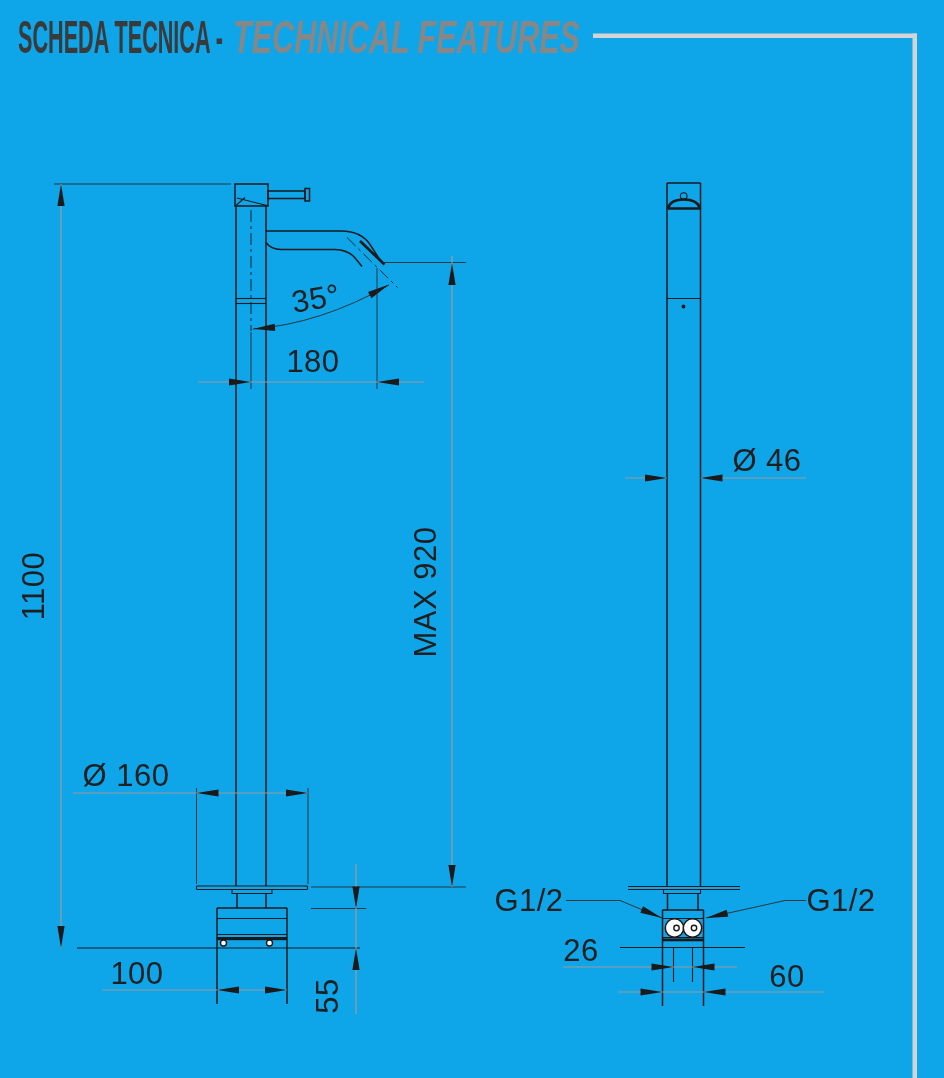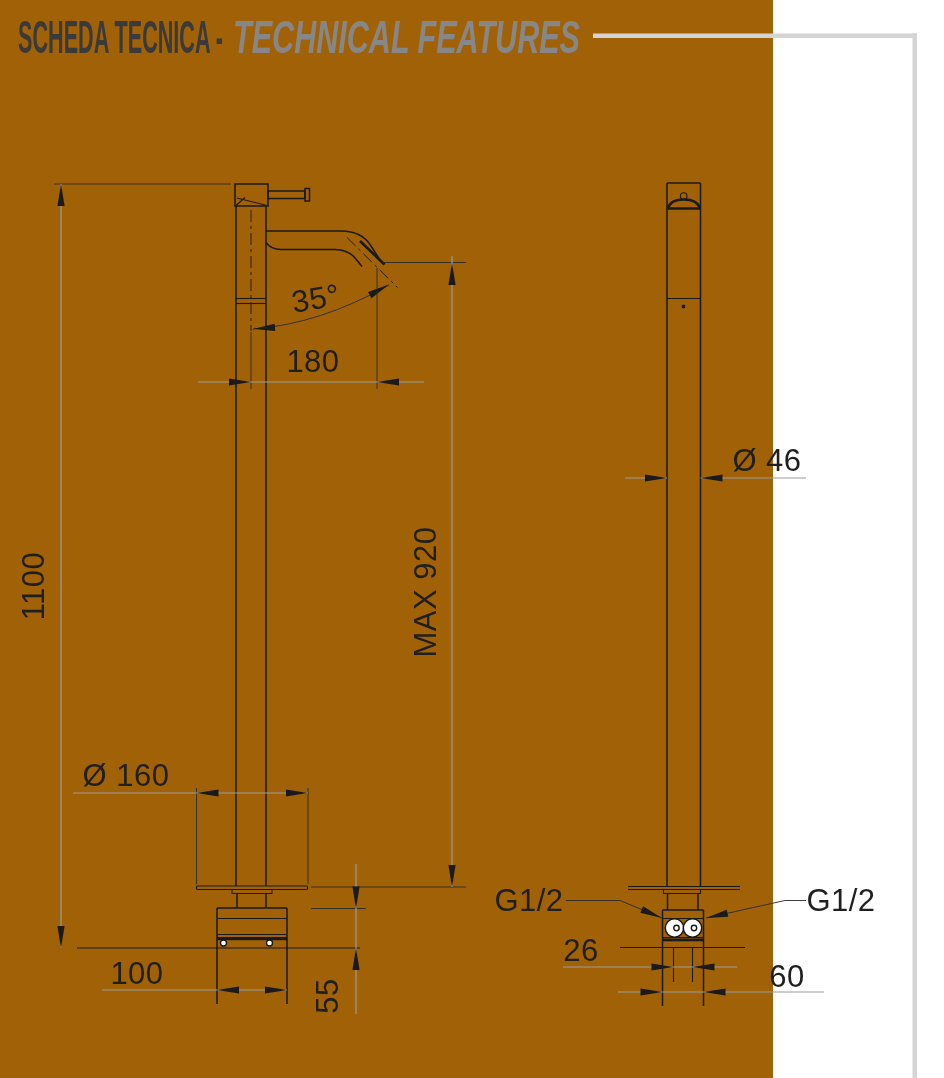--- a/index.html
+++ b/index.html
@@ -1,16 +1,16 @@
 <!DOCTYPE html>
 <html><head>
 <meta charset="utf-8">
 <style>
   html,body{margin:0;padding:0;background:#ffffff;}
-  .sheet{width:773px;height:1078px;position:relative;background:#a16207;}
+  .sheet{width:944px;height:1078px;position:relative;background:#0ea5e9;}
   svg{display:block;}
   .obj{fill:none;stroke:#1a1a1a;stroke-width:1.5;}
   .obj-thin{fill:none;stroke:#1a1a1a;stroke-width:1.1;}
   .thick{fill:none;stroke:#1a1a1a;stroke-width:2.6;}
   .bandfill{fill:#1a1a1a;stroke:none;}
   .cl{fill:none;stroke:#1a1a1a;stroke-width:0.9;stroke-dasharray:12 4 3 4;}
   .ext{fill:none;stroke:#2a2a2a;stroke-width:0.9;}
   .dim-line{fill:none;stroke:#9c9c9c;stroke-width:1.2;}
   .arr{fill:#1a1a1a;stroke:none;}
   .hole{fill:#ffffff;stroke:#1a1a1a;stroke-width:1.4;}

